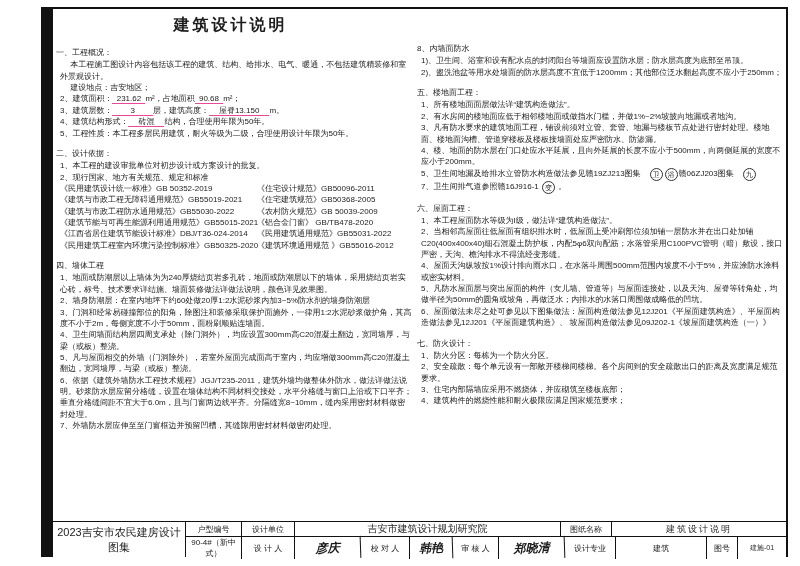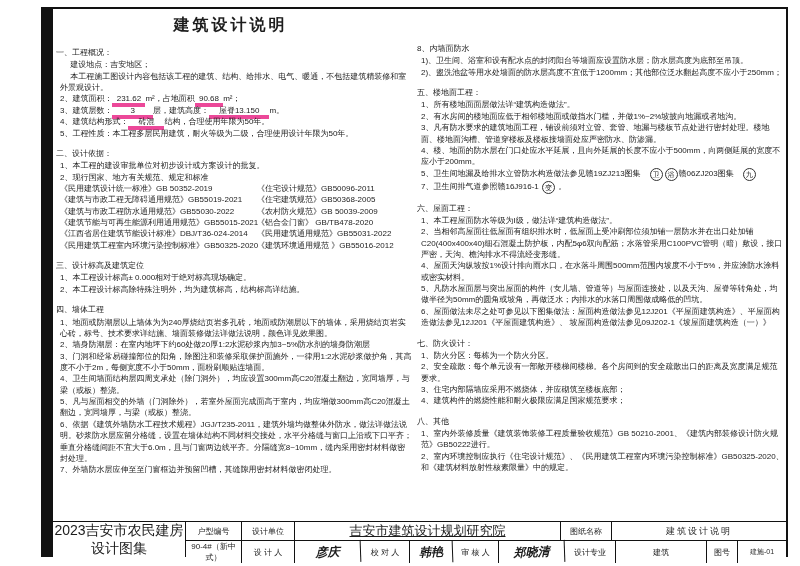--- a/index.html
+++ b/index.html
@@ -9,76 +9,71 @@
          border-top:2px solid #121212;border-right:2px solid #121212;
          border-left:12px solid #121212;border-bottom:5px solid #121212;}
   .doc-title{position:absolute;top:15px;left:53px;width:355px;text-align:center;
              font-size:16px;font-weight:bold;letter-spacing:3px;}
   .col{position:absolute;font-size:8px;line-height:1.42;}
   .col-left{left:56px;top:47px;width:356px;}
   .col-right{left:417px;top:43px;width:368px;}
   .section{margin:0 0 9px 0;}
   .heading{margin:0 0 1px 0;}
   .line{padding-left:4px;}
-  .u{border-bottom:4px solid #ec4899;padding:0 2px;}
+  .u{border-bottom:1px solid #ec4899;padding:0 2px;}
   .std-l{display:inline-block;width:56%;white-space:nowrap;}
   .std-r{display:inline-block;white-space:nowrap;}
   .circ{display:inline-block;width:11px;height:11px;border:1px solid #333;border-radius:50%;
         font-size:7px;line-height:11px;text-align:center;margin:0 1px;vertical-align:-1px;}
   
   .tb{position:absolute;left:53px;right:14px;bottom:9px;height:35px;
       border-top:1.5px solid #121212;display:flex;font-size:8px;background:#fff;}
   .tb .cell{border-right:1px solid #121212;display:flex;align-items:center;justify-content:center;
             text-align:center;overflow:visible;position:relative;}
-  .tb .project{width:132px;font-size:14px;}
+  .tb .project{width:132px;font-size:11px;}
   .tbcol{flex:1;display:flex;flex-direction:column;}
   .tbrow{display:flex;flex:1;}
   .tbrow.top{border-bottom:1px solid #121212;}
   .w55{width:55px}.w52{width:52px}.w50{width:50px}.w65{width:65px}
   .w48{width:48px}.w42{width:42px}.w45{width:45px}.w90{width:90px}.w30{width:30px}
   .grow{flex:1;border-right:none!important;}
-  .unitname{width:265px;font-size:13px;text-decoration:underline;}
+  .unitname{width:265px;font-size:10px;}
   .sheetname{font-size:9px;letter-spacing:2px;}
   .sig{font-family:"DejaVu Serif","Liberation Serif",serif;font-style:italic;font-weight:bold;
        font-size:12px;transform:rotate(-2deg);}
   .figno{font-size:7px;color:#2a2a2a;}
 </style>
 </head>
 <body>
 
 <div class="sheet">
   <div class="frame"></div>
 
   <div class="doc-title">建筑设计说明</div>
 
   <div class="col col-left">
       <div class="section">
         <div class="heading">一、工程概况：</div>
+        <div class="line">　 本工程施工图设计内容包括该工程的建筑、结构、给排水、电气、暖通，不包括建筑精装修和室外景观设计。</div>
         <div class="line">　 建设地点：吉安地区；</div>
-        <div class="line">　 本工程施工图设计内容包括该工程的建筑、结构、给排水、电气、暖通，不包括建筑精装修和室外景观设计。</div>
         <div class="line"><span>2、建筑面积：</span><span class="u"> 231.62 </span><span>m²，占地面积</span><span class="u"> 90.68 </span><span>m²；</span></div>
         <div class="line"><span>3、建筑层数：</span><span class="u">　　3　　</span><span>层，建筑高度：</span><span class="u">　屋脊13.150　</span><span>m。</span></div>
         <div class="line"><span>4、建筑结构形式：</span><span class="u">　砖混　</span><span>结构，合理使用年限为50年。</span></div>
         <div class="line">5、工程性质：本工程多层民用建筑，耐火等级为二级，合理使用设计年限为50年。</div>
       </div>
       <div class="section">
         <div class="heading">二、设计依据：</div>
         <div class="line">1、本工程的建设审批单位对初步设计或方案设计的批复。</div>
         <div class="line">2、现行国家、地方有关规范、规定和标准</div>
         <div class="line"><span class="std-l">《民用建筑设计统一标准》GB 50352-2019</span><span class="std-r">《住宅设计规范》GB50096-2011</span></div>
         <div class="line"><span class="std-l">《建筑与市政工程无障碍通用规范》GB55019-2021</span><span class="std-r">《住宅建筑规范》GB50368-2005</span></div>
         <div class="line"><span class="std-l">《建筑与市政工程防水通用规范》GB55030-2022</span><span class="std-r">《农村防火规范》GB 50039-2009</span></div>
         <div class="line"><span class="std-l">《建筑节能与可再生能源利用通用规范》GB55015-2021</span><span class="std-r">《铝合金门窗》 GB/TB478-2020</span></div>
         <div class="line"><span class="std-l">《江西省居住建筑节能设计标准》DBJ/T36-024-2014</span><span class="std-r">《民用建筑通用规范》GB55031-2022</span></div>
         <div class="line"><span class="std-l">《民用建筑工程室内环境污染控制标准》GB50325-2020</span><span class="std-r">《建筑环境通用规范 》GB55016-2012</span></div>
-      </div>
-      <div class="section">
-        <div class="heading">三、设计标高及建筑定位</div>
-        <div class="line">1、本工程设计标高± 0.000相对于绝对标高现场确定。</div>
-        <div class="line">2、本工程设计标高除特殊注明外，均为建筑标高，结构标高详结施。</div>
       </div>
       <div class="section">
         <div class="heading">四、墙体工程</div>
         <div class="line">1、地面或防潮层以上墙体为为240厚烧结页岩多孔砖，地面或防潮层以下的墙体，采用烧结页岩实心砖，标号、技术要求详结施、墙面装修做法详做法说明，颜色详见效果图。</div>
         <div class="line">2、墙身防潮层：在室内地坪下约60处做20厚1:2水泥砂浆内加3~5%防水剂的墙身防潮层</div>
         <div class="line">3、门洞和经常易碰撞部位的阳角，除图注和装修采取保护面施外，一律用1:2水泥砂浆做护角，其高度不小于2m，每侧宽度不小于50mm，面粉刷顺贴连墙面。</div>
         <div class="line">4、卫生间墙面结构层四周支承处（除门洞外），均应设置300mm高C20混凝土翻边，宽同墙厚，与梁（或板）整浇。</div>
         <div class="line">5、凡与屋面相交的外墙（门洞除外），若室外屋面完成面高于室内，均应增做300mm高C20混凝土翻边，宽同墙厚，与梁（或板）整浇。</div>
         <div class="line">6、依据《建筑外墙防水工程技术规程》JGJ/T235-2011，建筑外墙均做整体外防水，做法详做法说明。砂浆防水层应留分格缝，设置在墙体结构不同材料交接处，水平分格缝与窗口上沿或下口平齐；垂直分格缝间距不宜大于6.0m，且与门窗两边线平齐。分隔缝宽8~10mm，缝内采用密封材料做密封处理。</div>
         <div class="line">7、外墙防水层应伸至至门窗框边并预留凹槽，其缝隙用密封材料做密闭处理。</div>
@@ -107,25 +102,20 @@
         <div class="line">5、凡防水屋面层与突出屋面的构件（女儿墙、管道等）与屋面连接处，以及天沟、屋脊等转角处，均做半径为50mm的圆角或坡角，再做泛水；内排水的水落口周围做成略低的凹坑。</div>
         <div class="line">6、屋面做法未尽之处可参见以下图集做法：屋面构造做法参见12J201《平屋面建筑构造》、平屋面构造做法参见12J201《平屋面建筑构造》、 坡屋面构造做法参见09J202-1《坡屋面建筑构造（一）》</div>
       </div>
       <div class="section">
         <div class="heading">七、防火设计：</div>
         <div class="line">1、防火分区：每栋为一个防火分区。</div>
         <div class="line">2、安全疏散：每个单元设有一部敞开楼梯间楼梯。各个房间到的安全疏散出口的距离及宽度满足规范要求。</div>
         <div class="line">3、住宅内部隔墙应采用不燃烧体，并应砌筑至楼板底部；</div>
         <div class="line">4、建筑构件的燃烧性能和耐火极限应满足国家规范要求；</div>
       </div>
-      <div class="section">
-        <div class="heading">八、其他</div>
-        <div class="line">1、室内外装修质量《建筑装饰装修工程质量验收规范》GB 50210-2001、《建筑内部装修设计防火规范》GB50222进行。</div>
-        <div class="line">2、室内环境控制应执行《住宅设计规范》、《民用建筑工程室内环境污染控制标准》GB50325-2020、和《建筑材料放射性核素限量》中的规定。</div>
-      </div>
     </div>
 
   <div class="tb">
     <div class="cell project">2023吉安市农民建房设计图集</div>
     <div class="tbcol">
       <div class="tbrow top">
         <div class="cell w55">户型编号</div>
         <div class="cell w52">设计单位</div>
         <div class="cell unitname">吉安市建筑设计规划研究院</div>
         <div class="cell w50">图纸名称</div>

